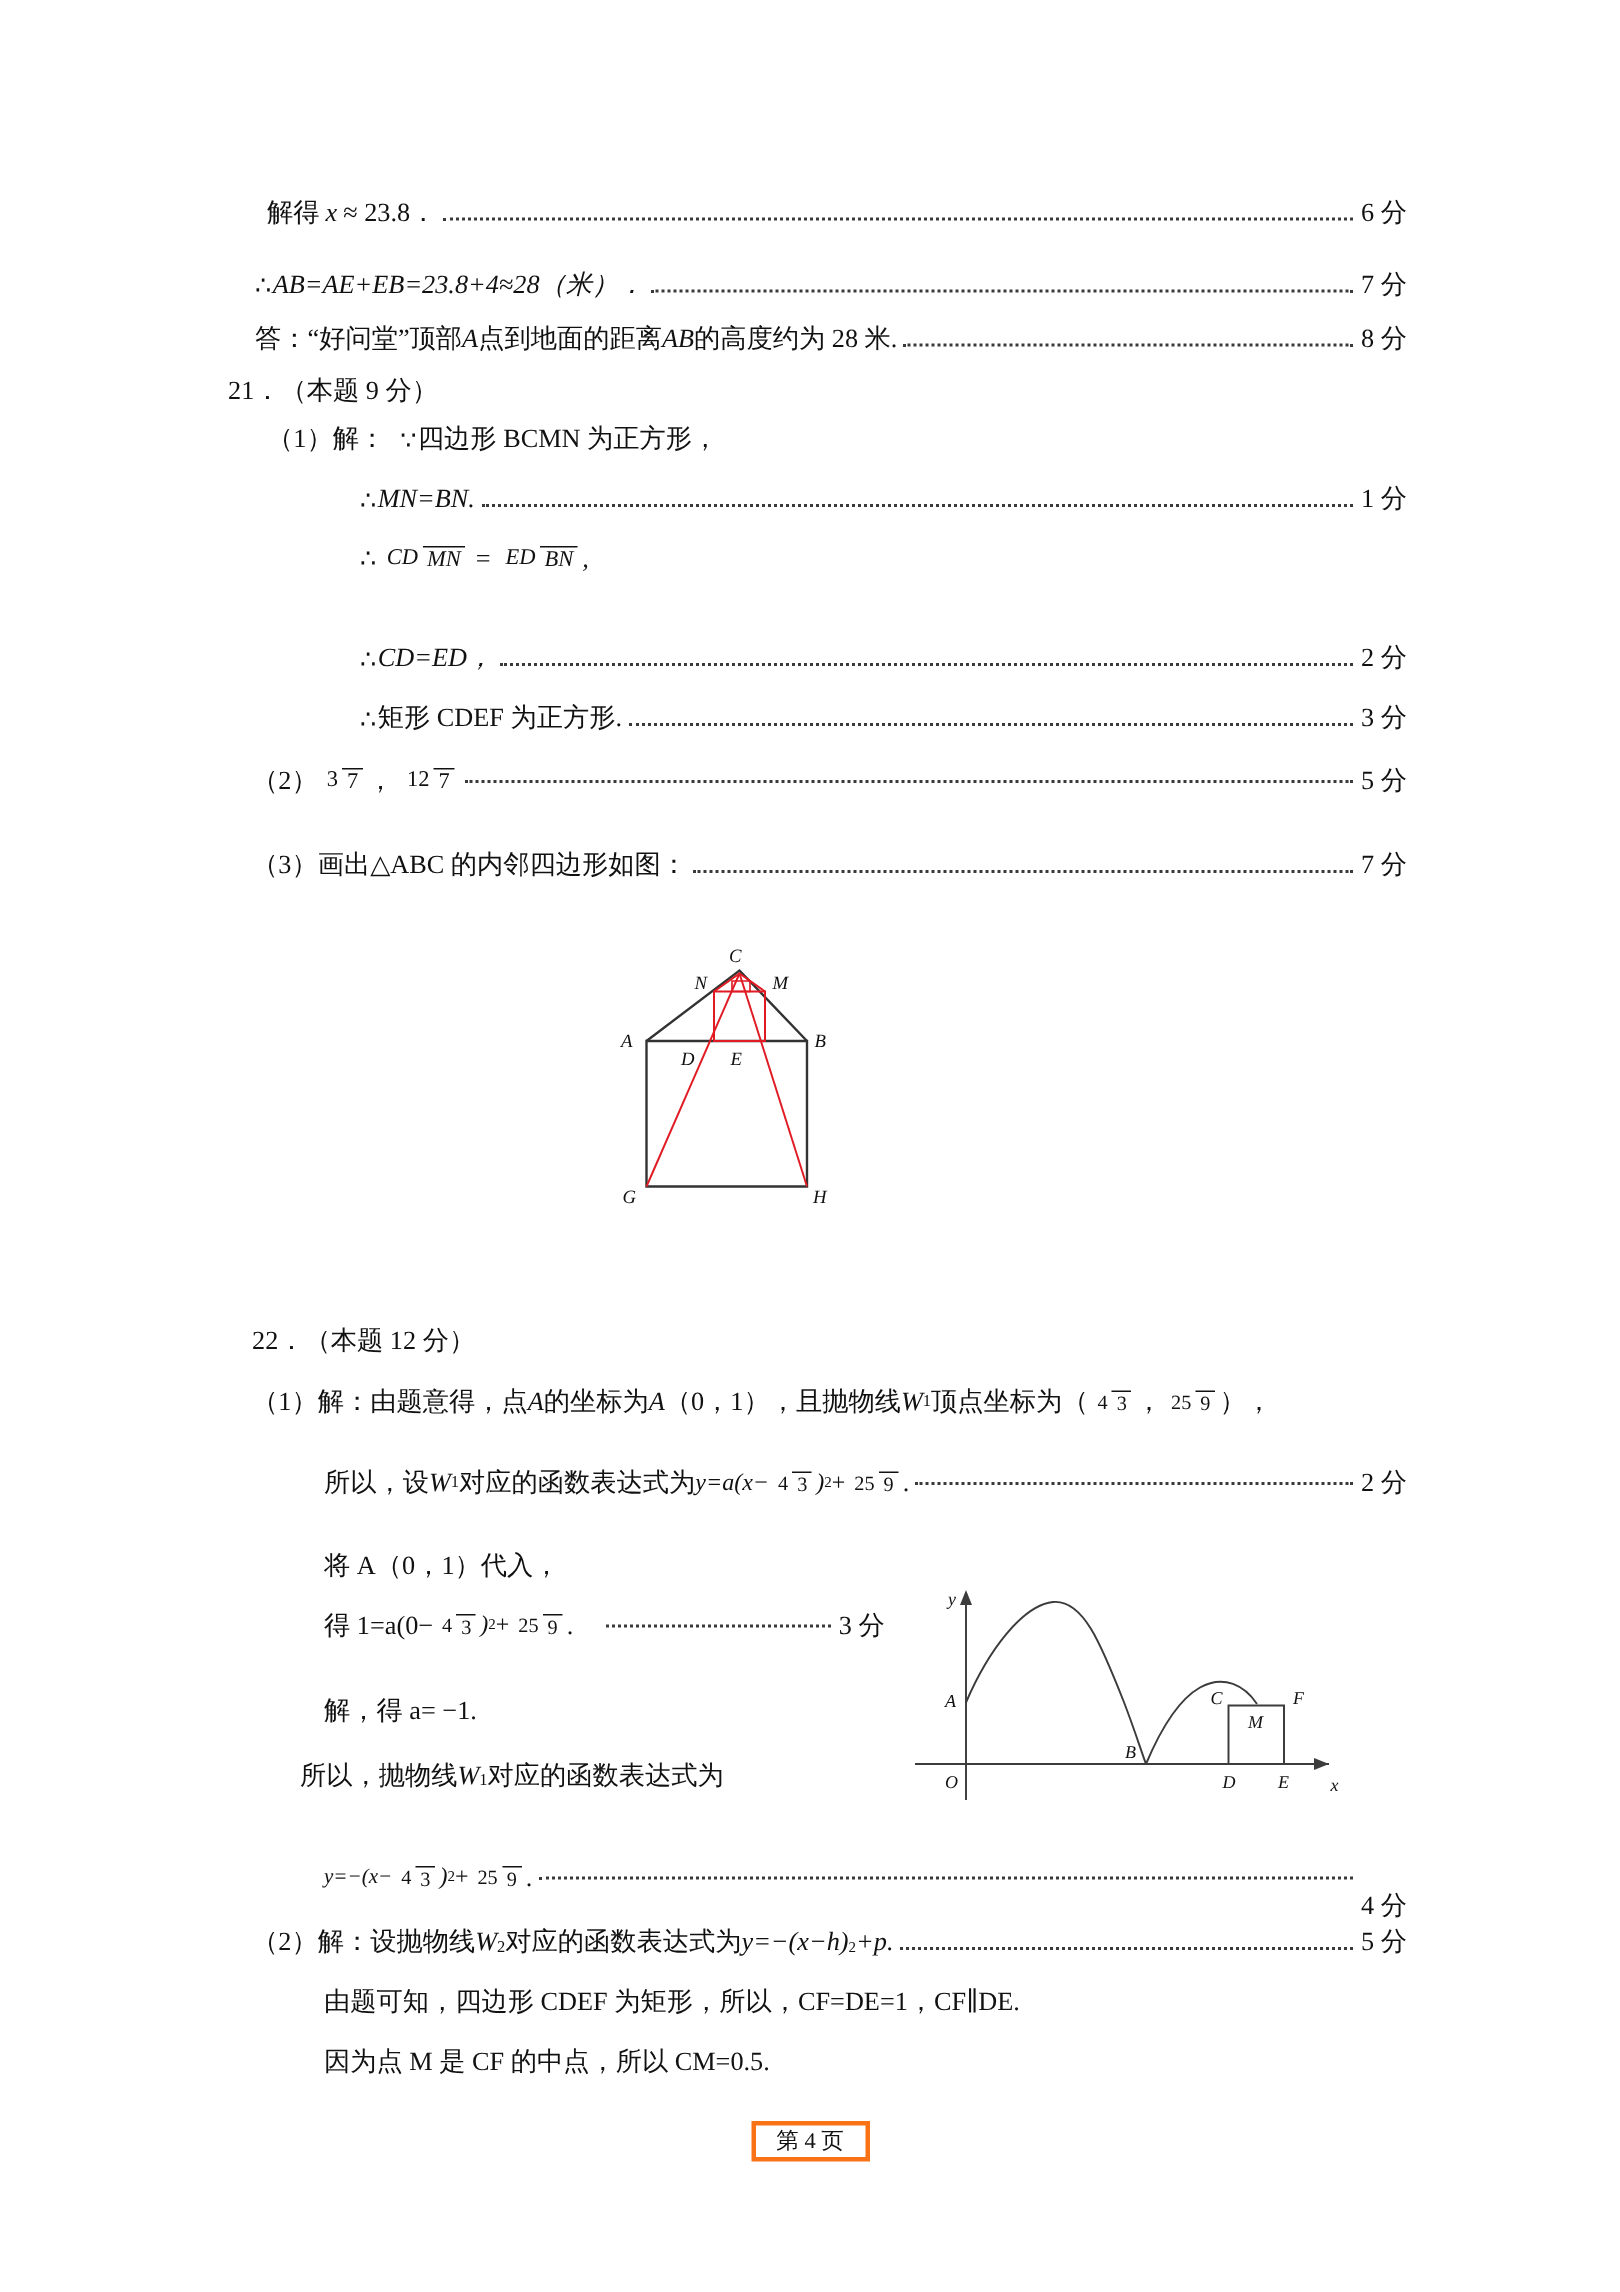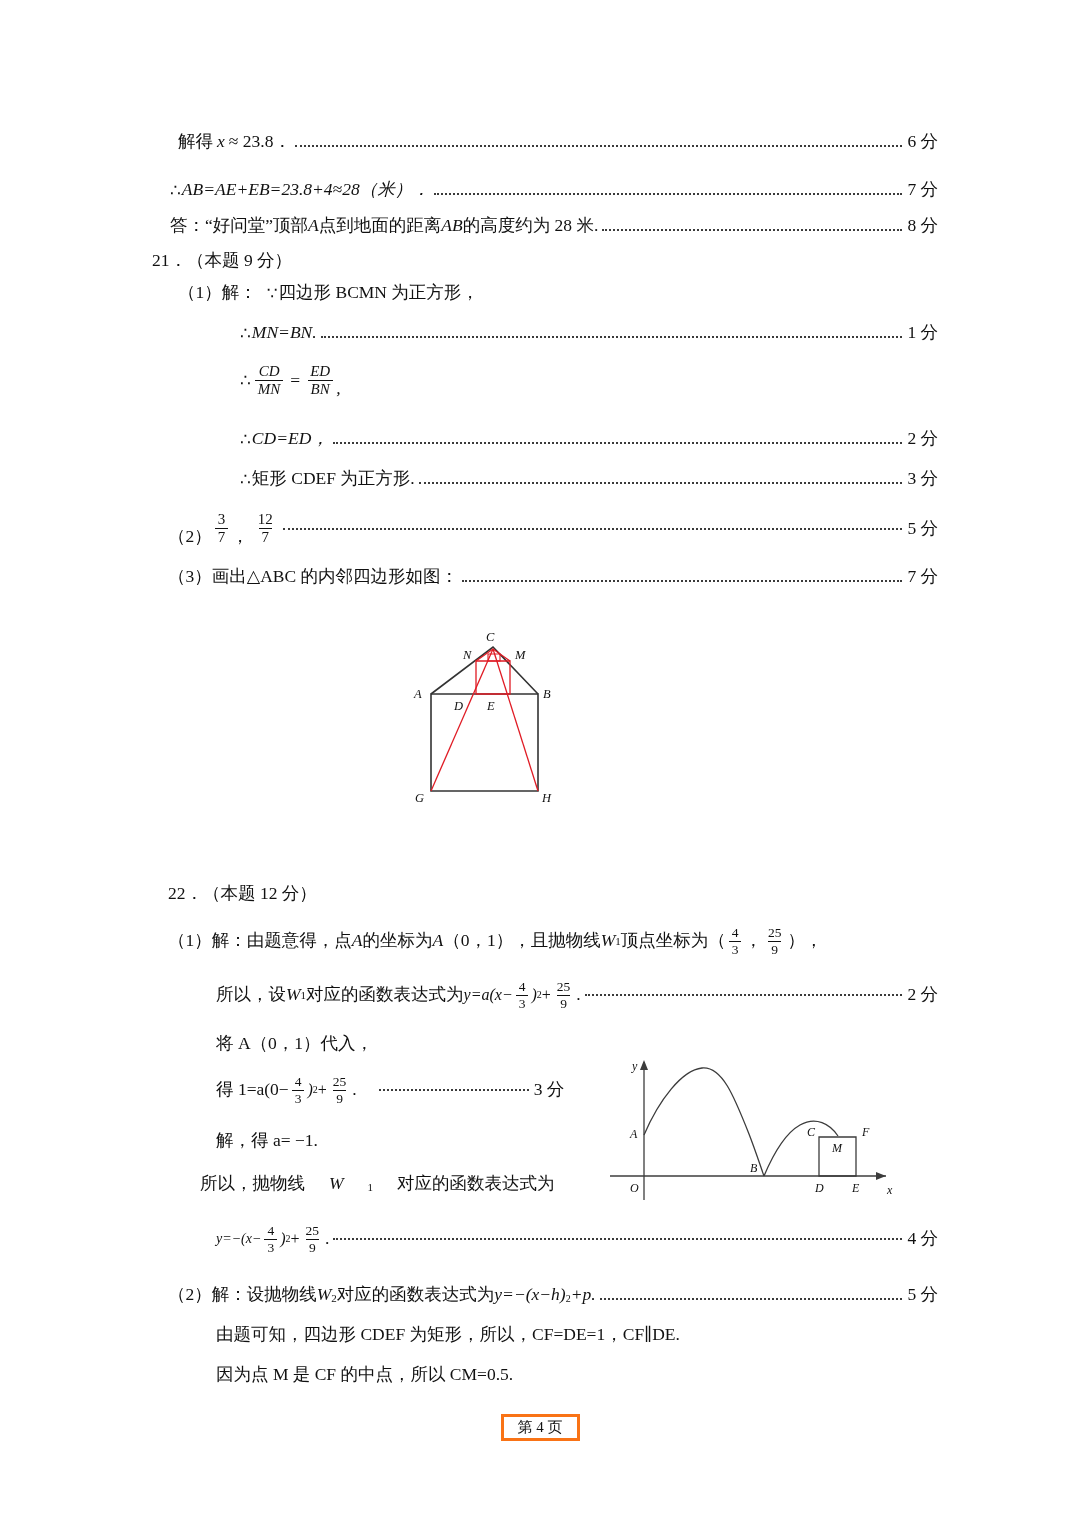--- a/index.html
+++ b/index.html
@@ -14,21 +14,21 @@
   .line{position:absolute;display:flex;align-items:flex-end;white-space:nowrap;font-size:17.5px;line-height:1.0;}
   .cn{font-family:"Liberation Serif","DejaVu Serif",serif;}
   .it{font-style:italic;font-family:"Liberation Serif","DejaVu Serif",serif;}
 
   
   .leader{flex:1 1 auto;overflow:hidden;margin:0 2px 4px 4px;
           border-bottom:2px dotted #3a3a3a;min-width:10px;}
   .score{flex:0 0 auto;padding-left:3px;font-size:17.5px;}
 
   
-  .frac{display:inline-flex;flex-direction:column;align-items:center;
+  .frac{display:inline-flex;flex-direction:row;align-items:center;
         vertical-align:middle;margin:0 3px;line-height:1;position:relative;top:0;}
   .frac .num{font-size:15px;padding:0 3px 1px 3px;}
   .frac .den{font-size:15px;padding:1px 3px 0 3px;border-top:1.4px solid #111;}
   .frac.sm .num,.frac.sm .den{font-size:13.5px;}
 
   .sup{font-size:10px;vertical-align:super;}
   .sub{font-size:11px;vertical-align:sub;}
 
   
   .sym{font-size:17px;padding-right:1px;}
@@ -230,21 +230,21 @@
       <span class="num">25</span>
       <span class="den">9</span>
     </span>
     <span style="align-self:center;">.</span>
     <span class="leader" style="width:150px;flex:0 0 150px;margin-bottom:0;margin-left:22px;"></span>
     <span class="score cn" style="align-self:center;">3 分</span>
   </div>
 
   <div class="line cn" style="left:216px;top:1132px;">解，得 a= −1.</div>
 
-  <div class="line" style="left:200px;top:1175px;gap:24px;">
+  <div class="line" style="left:200px;top:1175px;">
     <span class="cn">所以，抛物线 </span>
     <span class="it">W</span>
       <span class="sub">1</span>
     <span class="cn"> 对应的函数表达式为</span>
   </div>
 
   <div style="position:absolute;left:604px;top:1042px;width:306px;height:175px;">
     <svg width="306" height="175" viewBox="0 0 306 175">
       <g stroke="#3c3c3c" stroke-width="1.3" fill="none">
 
@@ -285,21 +285,21 @@
     </span>
     <span class="it" style="align-self:center;font-size:16px;">)</span>
       <span class="sup" style="align-self:center;">2</span>
     <span style="align-self:center;font-size:16px;">+</span>
     <span class="frac sm">
       <span class="num">25</span>
       <span class="den">9</span>
     </span>
     <span style="align-self:center;">.</span>
     <span class="leader" style="margin-bottom:0;"></span>
-    <span class="score cn" style="align-self:center;">4 分</span>
+    <span class="score cn" style="align-self:center;margin-top:38px;">4 分</span>
   </div>
 
   <div class="line" style="left:168px;top:1286px;width:770px;">
     <span class="cn">（2）解：设抛物线 </span>
     <span class="it">W</span>
       <span class="sub">2</span>
     <span class="cn"> 对应的函数表达式为 </span>
     <span class="it">y=−(x−h)</span>
       <span class="sup">2</span>
       <span class="it">+p.</span>

